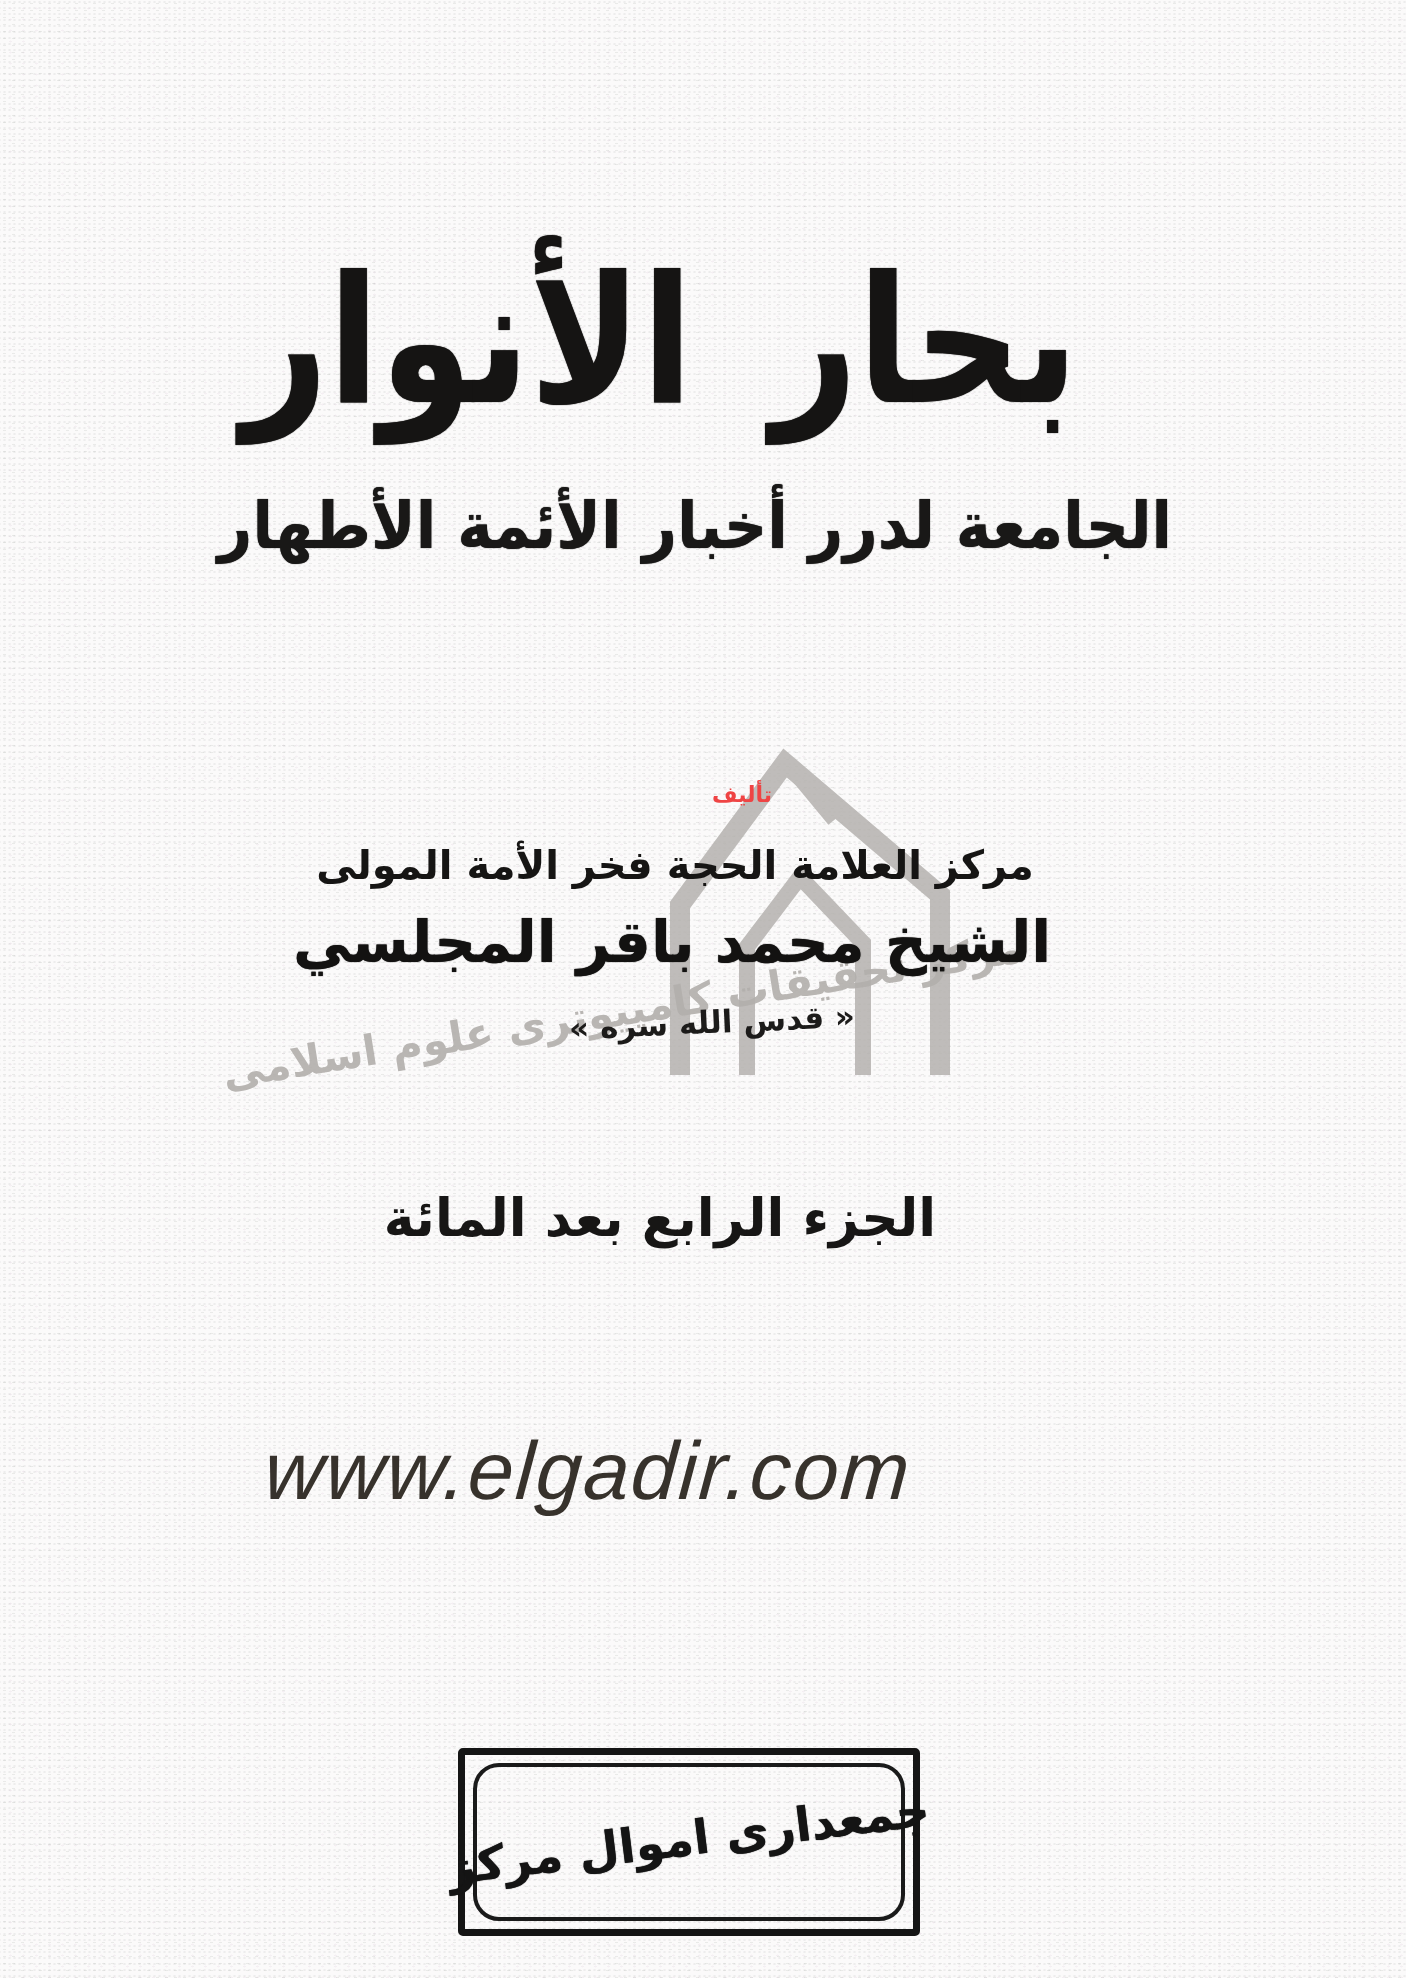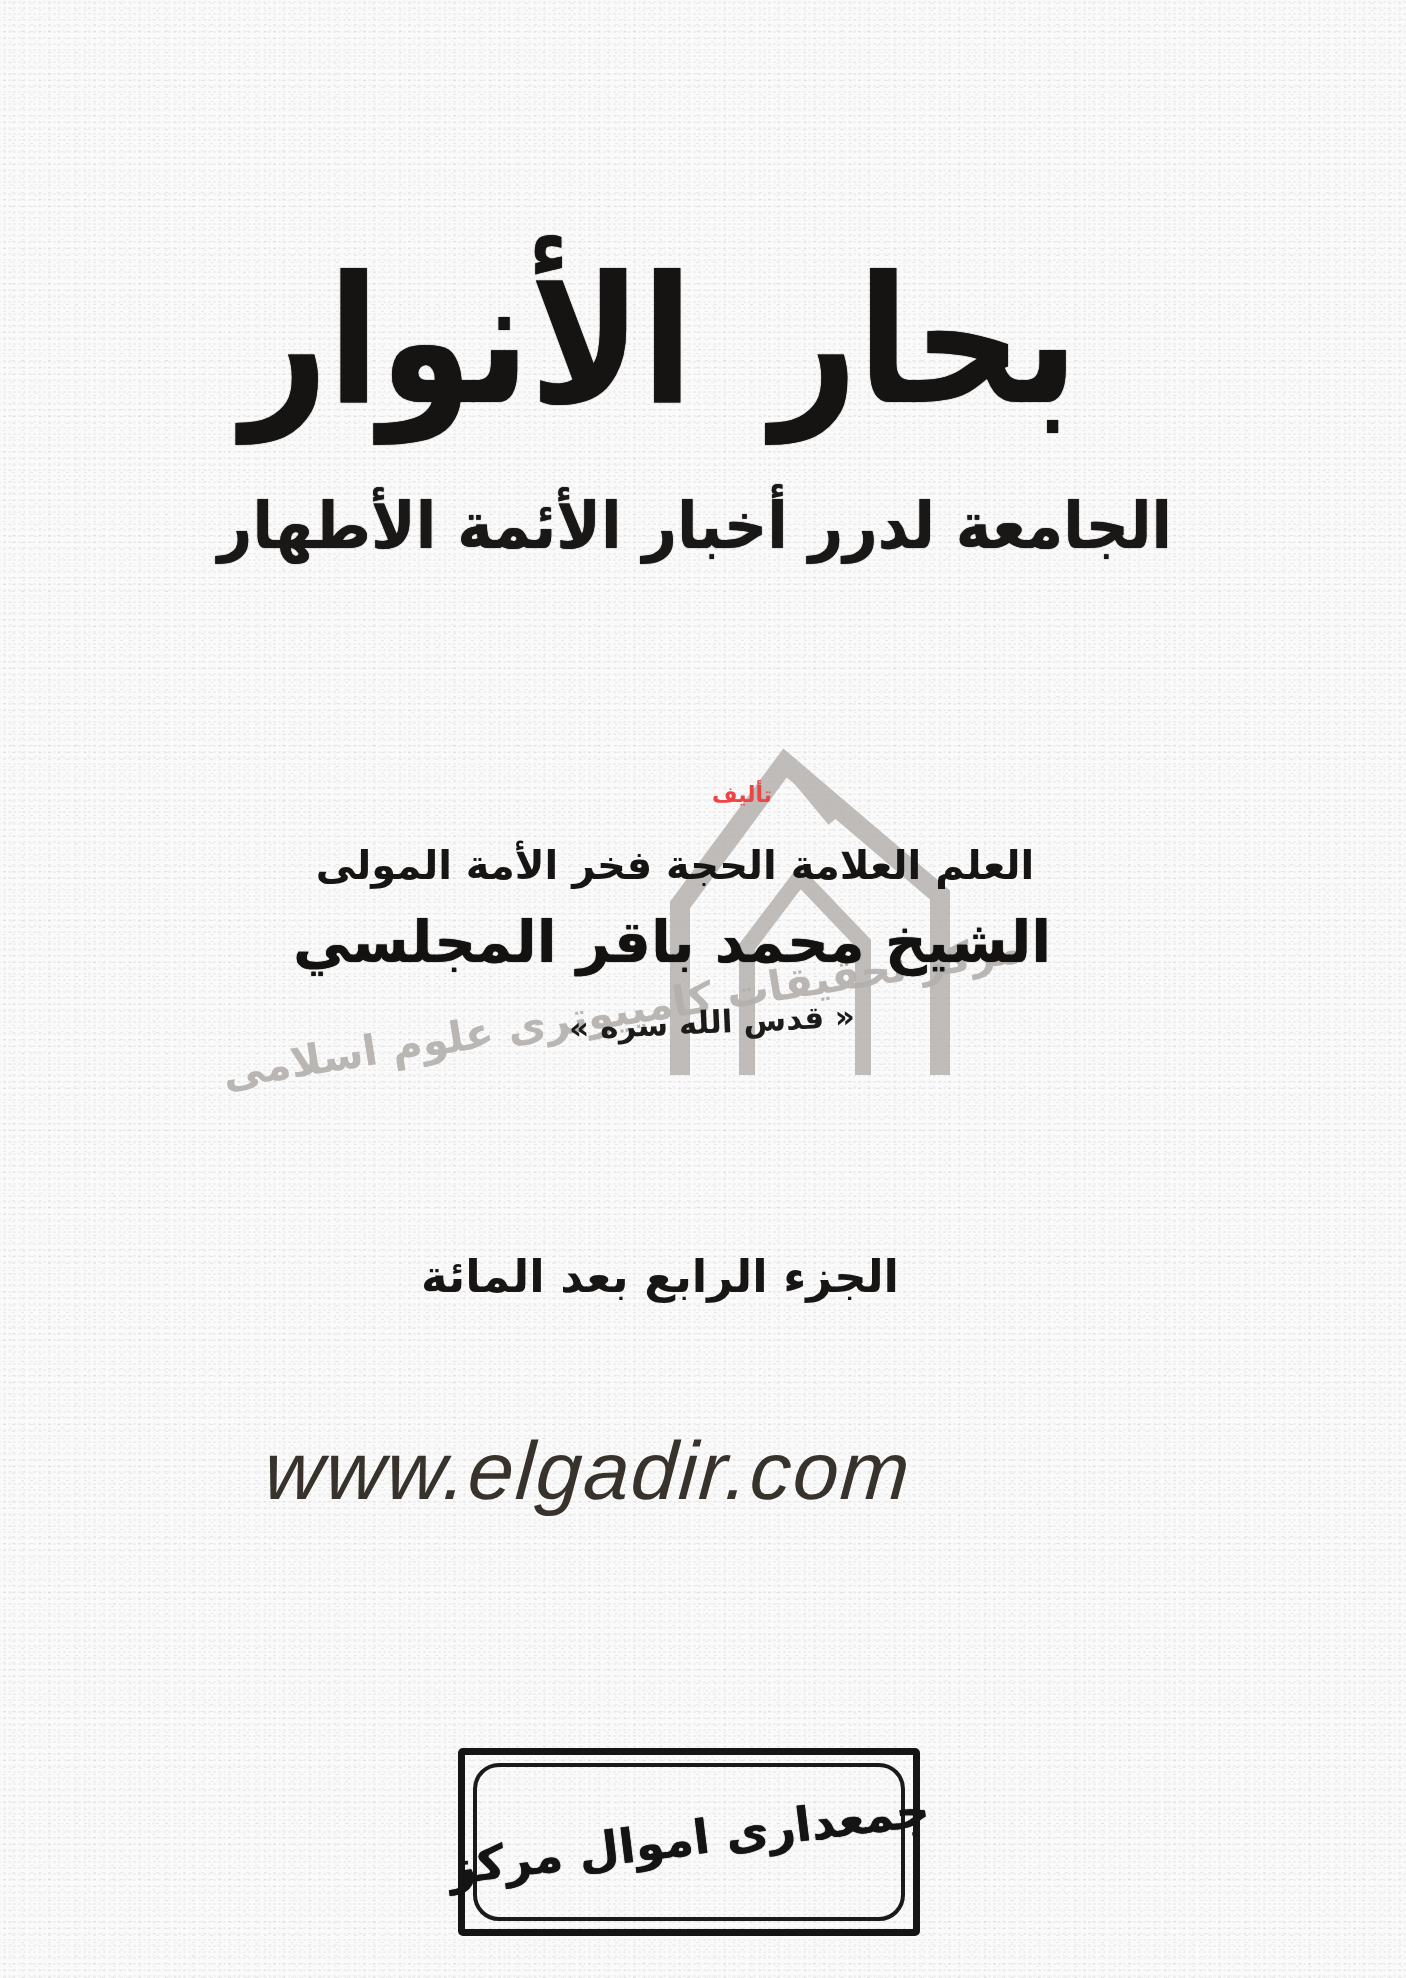--- a/index.html
+++ b/index.html
@@ -56,22 +56,22 @@
     left: 672px; top: 908px;
     font-size: 58px; font-weight: bold; color: #131211;
     text-shadow: 0 0 1px #131211;
   }
   .blessing {
     left: 712px; top: 1004px;
     font-size: 31px; font-weight: bold; color: #1c1b1a;
     transform: translateX(-50%) rotate(-2.5deg);
   }
   .volume {
-    left: 660px; top: 1250px;
-    font-size: 45px; font-weight: bold; color: #171615;
+    left: 660px; top: 1188px;
+    font-size: 52px; font-weight: bold; color: #171615;
   }
   .url-watermark {
     left: 588px; top: 1424px;
     font-size: 82px; font-style: italic; color: #37322c;
     font-family: "Liberation Sans", sans-serif;
     transform: translateX(-50%) skewX(-4deg);
     letter-spacing: 2px;
   }
   .publisher-name {
     left: 652px; top: 1616px;
@@ -138,21 +138,21 @@
 </div>
 
 <div class="ink-layer">
 
   <div class="abs ar main-title">بحار الأنوار</div>
 
   <div class="abs ar subtitle">الجامعة لدرر أخبار الأئمة الأطهار</div>
 
   <div class="abs ar byline center-anchor">تأليف</div>
 
-  <div class="abs ar honorific center-anchor">العلم العلامة الحجة فخر الأمة المولى</div>
+  <div class="abs ar honorific center-anchor">مرکز العلامة الحجة فخر الأمة المولى</div>
 
   <div class="abs ar author-name center-anchor">الشيخ محمد باقر المجلسي</div>
 
   <div class="abs ar blessing">« قدس الله سره »</div>
 
   <div class="abs ar volume center-anchor">الجزء الرابع بعد المائة</div>
 
   <div class="abs url-watermark">www.elgadir.com</div>
 
 

